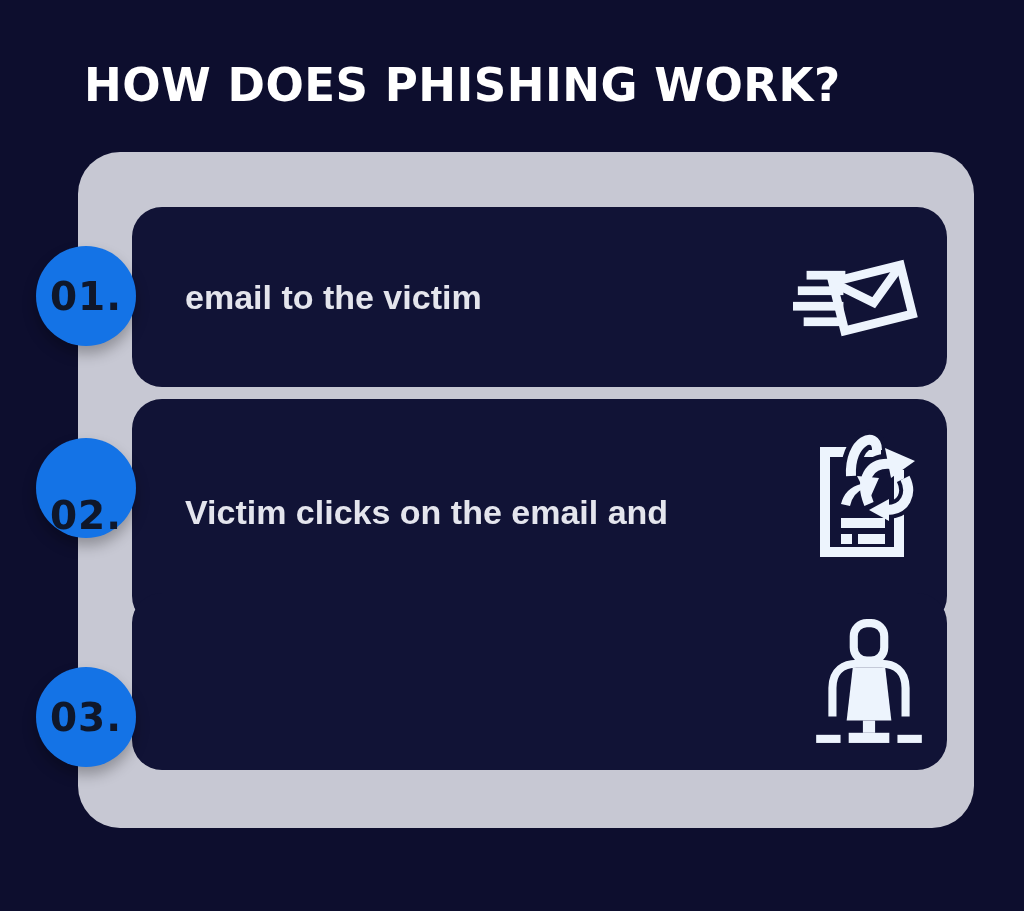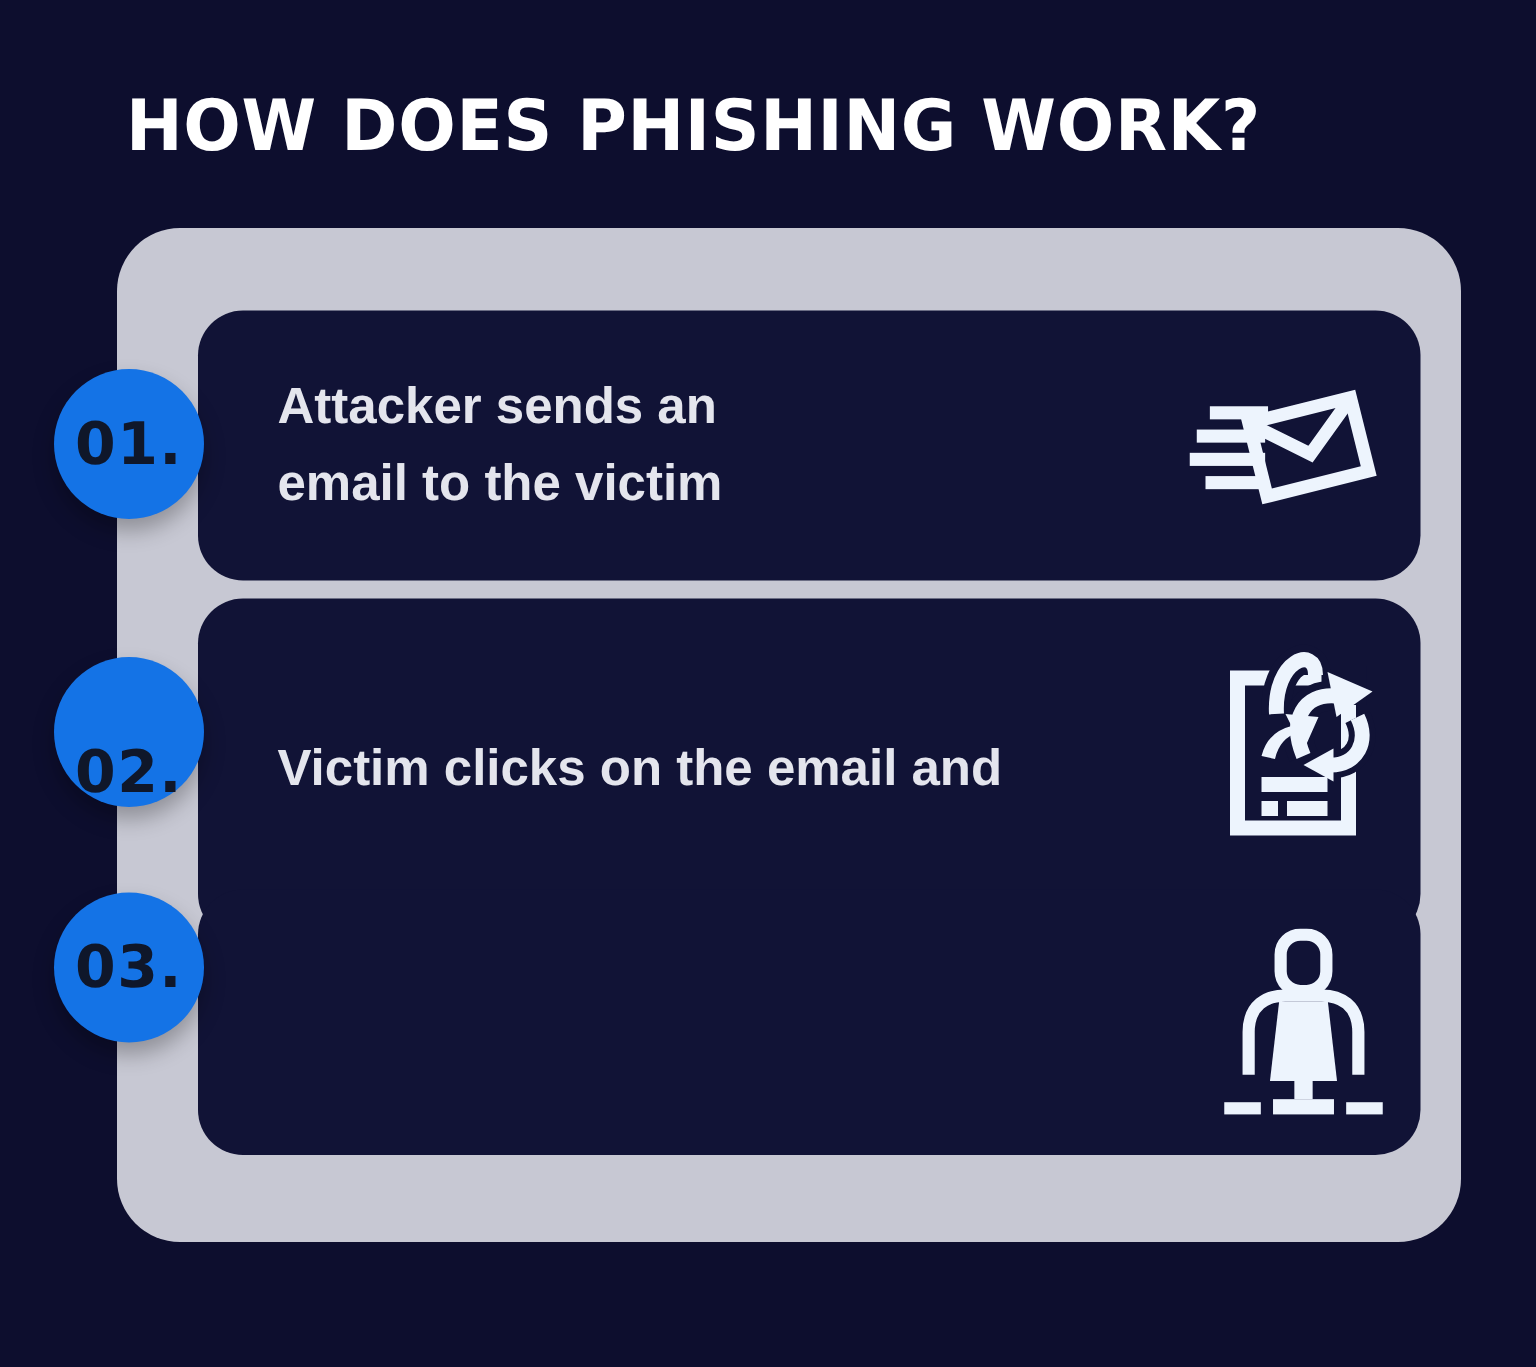--- a/index.html
+++ b/index.html
@@ -72,21 +72,21 @@
     justify-content: center;
     font-family: "DejaVu Sans", sans-serif;
     font-size: 39px;
     font-weight: bold;
     letter-spacing: 1px;
     box-shadow: 0 8px 14px rgba(0,0,0,0.28);
     z-index: 3;
   }
   .badge-1 { top: 246px; }
   .badge-2 { top: 438px; align-items: flex-end; }
-  .badge-3 { top: 595px; }
+  .badge-3 { top: 667px; }
   .icon {
     position: absolute;
     color: var(--c-icon);
     line-height: 0;
   }
   .icon-1 { right: 26px; top: 40px; }
   .icon-2 { right: 20px; top: 17px; }
   .icon-3 { right: 16px; top: 26px; }
   .ink   { stroke: currentColor; fill: none; }
   .case  { stroke: var(--c-card); fill: none; }
@@ -99,21 +99,20 @@
 <div>
 
   <div class="title">HOW DOES PHISHING WORK?</div>
 
   <div class="panel"></div>
 
   <div class="badge badge-1">
     <span>01.</span>
   </div>
   <div class="card card-1">
-    <div class="step-line">Attacker sends an</div>
     <div class="step-line">email to the victim</div>
     <div class="icon icon-1">
       <svg width="128" height="102" viewBox="0 0 132 104" aria-hidden="true">
         <g class="inkfill">
           <rect x="14" y="24" width="40" height="9"></rect>
           <rect x="5" y="40" width="47" height="9"></rect>
           <rect x="0" y="56" width="52" height="9"></rect>
           <rect x="11" y="72" width="43" height="9"></rect>
         </g>
         <g class="ink" stroke-width="9" transform="rotate(-14 82 52)">

